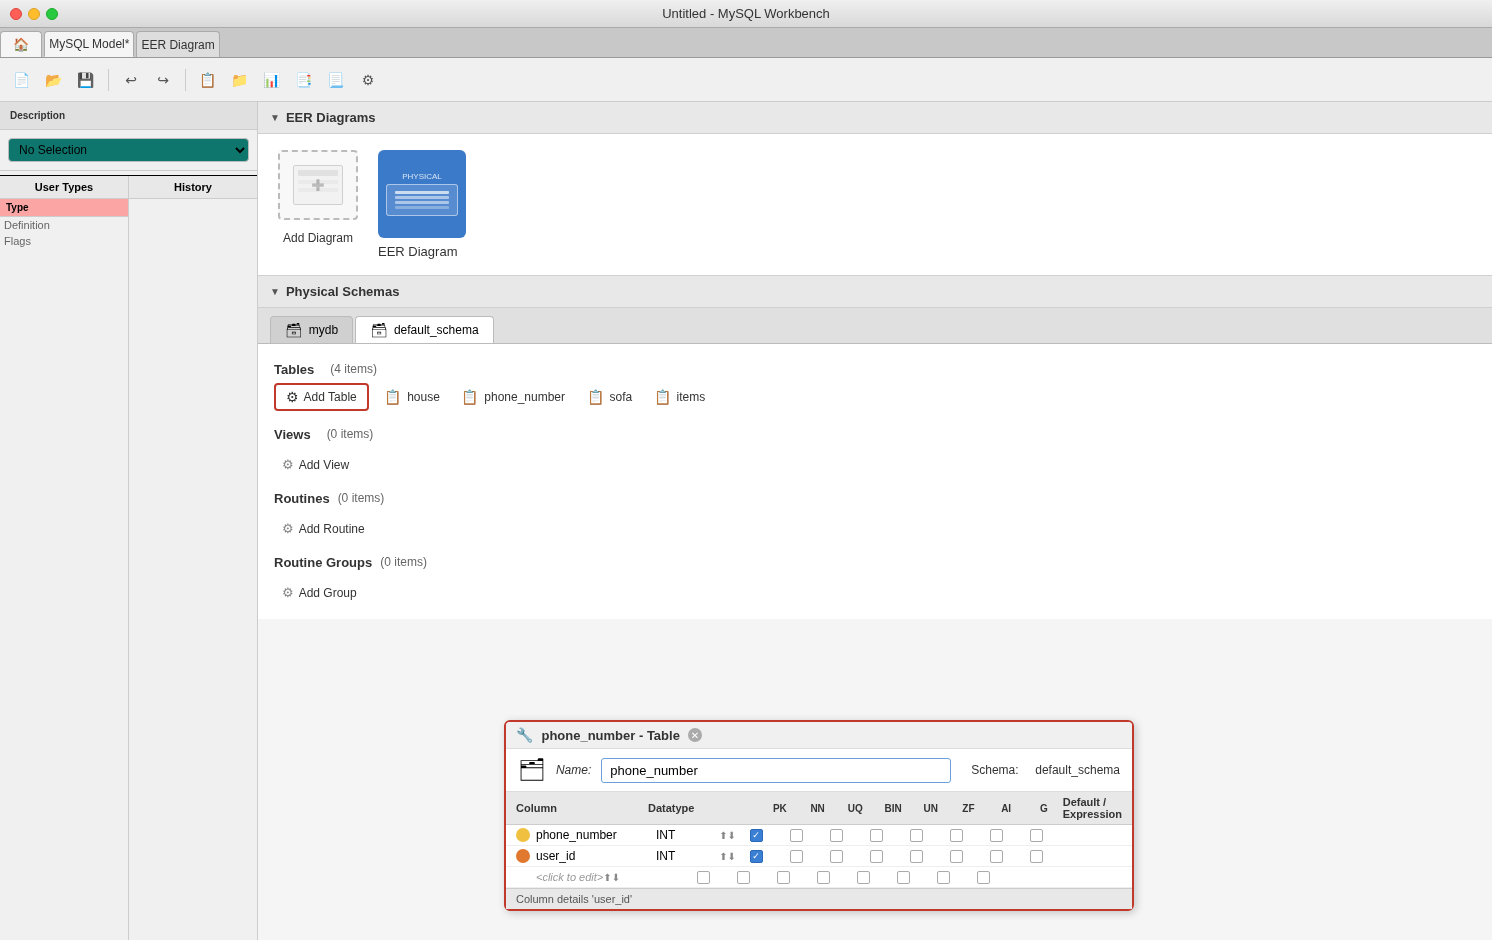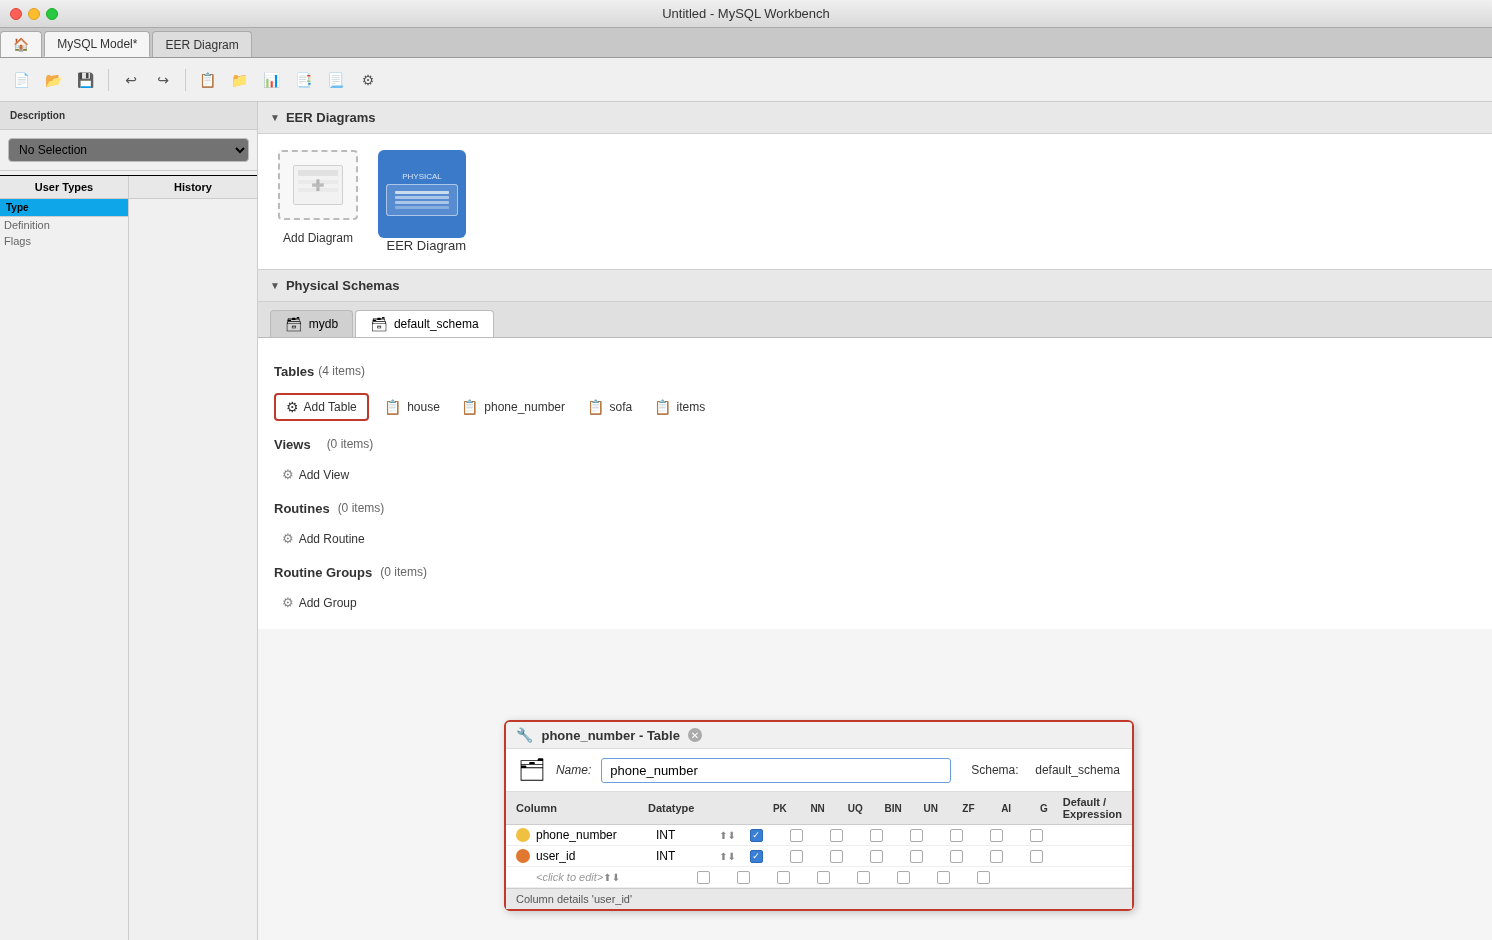--- a/index.html
+++ b/index.html
@@ -9,56 +9,56 @@
     .title-bar { background: linear-gradient(180deg, #f0f0f0, #d8d8d8); height: 28px; display: flex; align-items: center; justify-content: center; border-bottom: 1px solid #aaa; position: relative; }
     .title-bar-title { font-size: 13px; color: #333; font-weight: 500; }
     .traffic-lights { position: absolute; left: 10px; display: flex; gap: 6px; }
     .tl { width: 12px; height: 12px; border-radius: 50%; }
     .tl-close { background: #ff5f57; border: 1px solid #e0443e; }
     .tl-min { background: #ffbd2e; border: 1px solid #dea123; }
     .tl-max { background: #28c940; border: 1px solid #1aab29; }
 
     
     .tab-bar { background: #c8c8c8; display: flex; align-items: flex-end; height: 30px; border-bottom: 1px solid #999; padding-left: 0; }
-    .tab { padding: 5px 12px; background: #ddd; border: 1px solid #aaa; border-bottom: none; border-radius: 4px 4px 0 0; cursor: pointer; font-size: 12px; color: #333; margin-right: 2px; height: 26px; display: flex; align-items: center; }
+    .tab { padding: 5px 4px; background: #ddd; border: 1px solid #aaa; border-bottom: none; border-radius: 4px 4px 0 0; cursor: pointer; font-size: 12px; color: #333; margin-right: 2px; height: 26px; display: flex; align-items: center; }
     .tab.active { background: #f5f5f5; border-bottom: 1px solid #f5f5f5; }
     .tab-home { padding: 5px 12px; background: #ddd; border: 1px solid #aaa; border-bottom: none; border-radius: 4px 4px 0 0; cursor: pointer; height: 26px; display: flex; align-items: center; margin-right: 2px; }
     .tab-home.active { background: #f5f5f5; }
 
     
     .toolbar { background: #f0f0f0; border-bottom: 1px solid #ccc; height: 44px; display: flex; align-items: center; padding: 0 8px; gap: 4px; }
     .toolbar-btn { width: 28px; height: 28px; background: none; border: 1px solid transparent; border-radius: 3px; cursor: pointer; display: flex; align-items: center; justify-content: center; font-size: 14px; color: #555; }
     .toolbar-separator { width: 1px; height: 22px; background: #ccc; margin: 0 4px; }
 
     
     .main-layout { display: flex; height: calc(940px - 28px - 30px - 44px); }
 
     
     .left-panel { width: 258px; background: #f0f0f0; border-right: 1px solid #ccc; display: flex; flex-direction: column; }
     .left-panel-header { padding: 8px 10px; font-size: 10px; font-weight: 600; color: #333; background: #e0e0e0; border-bottom: 1px solid #ccc; }
     .selection-dropdown { margin: 8px; display: flex; align-items: center; }
-    .selection-dropdown select { width: 100%; padding: 3px 6px; border: 1px solid #bbb; border-radius: 4px; background: #737373; font-size: 12px; }
+    .selection-dropdown select { width: 100%; padding: 3px 6px; border: 1px solid #bbb; border-radius: 4px; background: #0f766e; font-size: 12px; }
     .panel-tab { padding: 5px 8px; font-size: 11px; font-weight: 600; background: #e8e8e8; border-bottom: 1px solid #ccc; text-align: center; }
-    .panel-col-header { display: flex; padding: 3px 4px; background: #0ea5e9; border-bottom: 1px solid #ccc; font-size: 10px; font-weight: 600; }
+    .panel-col-header { display: flex; padding: 3px 4px; background: #fca5a5; border-bottom: 1px solid #ccc; font-size: 10px; font-weight: 600; }
     .panel-col { flex: 1; padding: 0 2px; }
 
     
     .right-panel { flex: 1; background: #f5f5f5; overflow-y: auto; position: relative; }
 
     
     .section-header { display: flex; align-items: center; padding: 8px 12px; font-size: 13px; font-weight: 700; color: #333; background: #e8e8e8; border-bottom: 1px solid #d0d0d0; gap: 6px; }
     .section-arrow { font-size: 10px; color: #555; }
 
     
     .eer-section { background: white; }
     .eer-content { display: flex; align-items: flex-start; padding: 16px 20px; gap: 20px; background: white; border-bottom: 1px solid #d0d0d0; }
     .add-diagram-box { display: flex; flex-direction: column; align-items: center; gap: 6px; cursor: pointer; }
     .add-diagram-icon { width: 80px; height: 70px; border: 2px dashed #bbb; background: #f8f8f8; display: flex; align-items: center; justify-content: center; border-radius: 4px; font-size: 22px; color: #888; }
     .diagram-label { font-size: 12px; color: #333; }
-    .eer-diagram-box { display: flex; flex-direction: column; align-items: flex-end; cursor: pointer; }
+    .eer-diagram-box { display: flex; flex-direction: column; align-items: flex-start; gap: 6px; cursor: pointer; }
     .eer-diagram-icon { width: 88px; height: 88px; background: #3a7ac8; border-radius: 6px; display: flex; flex-direction: column; align-items: center; justify-content: center; color: white; font-size: 10px; padding: 8px; }
     .eer-label { font-size: 13px; color: #333; font-weight: 500; }
 
     
     .schemas-section { background: white; }
     .schemas-tabs { display: flex; padding: 8px 12px 0; background: #e0e0e0; gap: 2px; border-bottom: 1px solid #bbb; }
     .schema-tab { padding: 5px 14px; background: #d0d0d0; border: 1px solid #bbb; border-bottom: none; border-radius: 4px 4px 0 0; cursor: pointer; font-size: 12px; display: flex; align-items: center; gap: 6px; }
     .schema-tab.active { background: white; }
     .schema-tab-icon { font-size: 14px; }
 
@@ -236,21 +236,21 @@
         </div>
         <div class="schema-tab active">
           <span class="schema-tab-icon">🗃</span>
           <span>default_schema</span>
         </div>
       </div>
 
       <div class="schema-content">
 
         <div>
-          <div style="display:flex; align-items:center; gap:4px; margin:8px 0;">
+          <div style="display:flex; align-items:center; gap:16px; margin:0 0;">
             <span class="subsection-header">Tables</span>
             <span class="subsection-count">(4 items)</span>
           </div>
           <div class="items-row">
             <div class="add-item-btn">
               <span class="btn-icon">⚙</span>
               <span>Add Table</span>
             </div>
             <div class="table-item">
               <span class="table-icon">📋</span>

